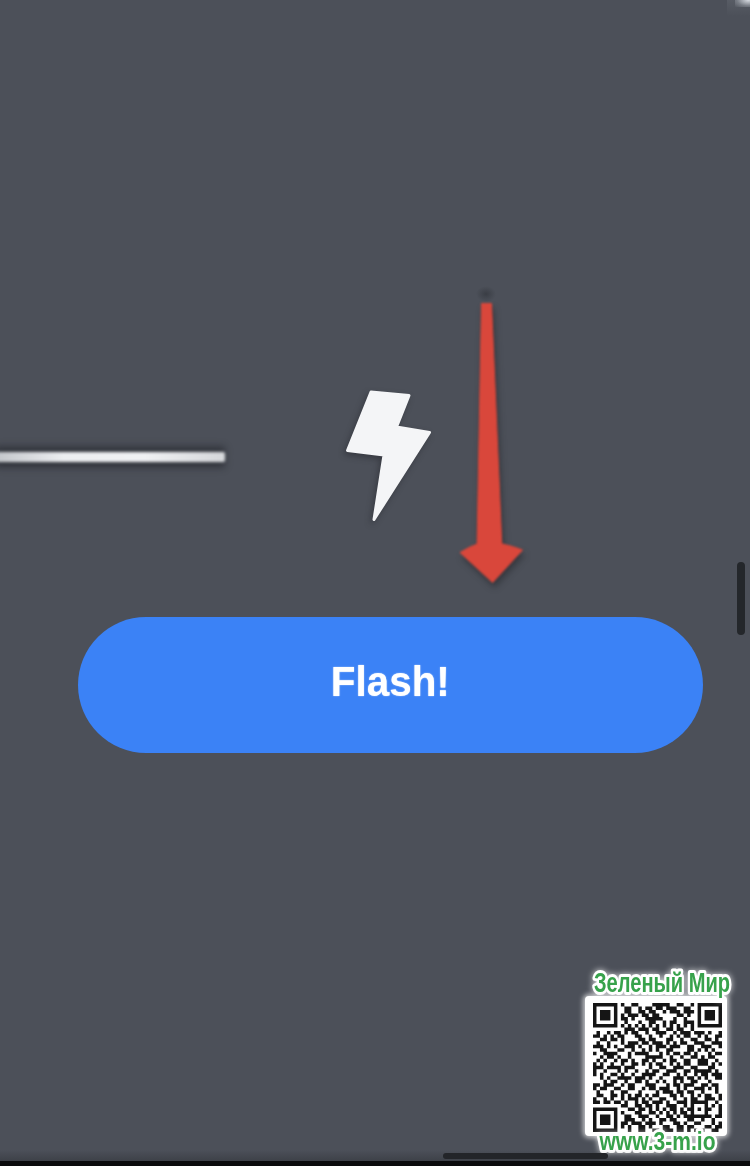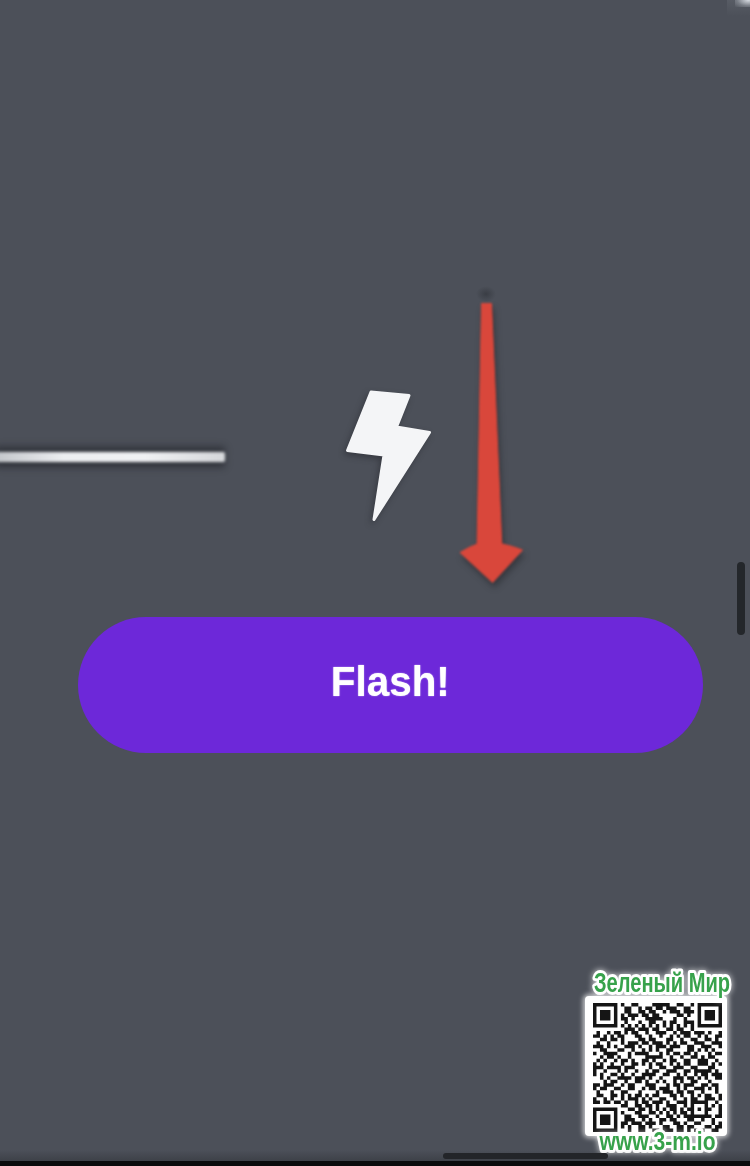--- a/index.html
+++ b/index.html
@@ -4,21 +4,21 @@
 <style>
   html,body{margin:0;padding:0}
   body{width:750px;height:1166px;position:relative;overflow:hidden;
        background:#4c5059;font-family:"Liberation Sans",sans-serif}
   .wline{position:absolute;left:-5px;top:451.5px;width:230px;height:10px;
          border-radius:2px;
          background:linear-gradient(to right,#c3c6ca,#eceef0 30%,#f0f1f3 65%,#d7d9dc 97%);
          filter:blur(1.4px);
          box-shadow:0 -5.5px 6px rgba(24,26,31,.5),0 5.5px 6px rgba(24,26,31,.5)}
   .btn{position:absolute;left:78px;top:617px;width:625px;height:136px;
-       background:#6d28d9;border-radius:68px;
+       background:#3b82f6;border-radius:68px;
        display:flex;align-items:center;justify-content:center}
   .btn span{color:#fff;font-weight:bold;font-size:43px;transform:scaleX(0.94);position:relative;top:-4px;text-shadow:0 0 1.5px rgba(255,255,255,.75)}
   .scroll{position:absolute;left:737px;top:562px;width:8px;height:73px;
           background:#24272b;border-radius:4px;filter:blur(0.5px)}
   .homebar{position:absolute;left:443px;top:1153px;width:165px;height:6px;
            background:#232529;border-radius:3px}
   .bstrip{position:absolute;left:0;top:1161px;width:750px;height:5px;background:#0a0b0c}
   .bfade{position:absolute;left:0;top:1150px;width:750px;height:11px;
          background:linear-gradient(to bottom,rgba(10,11,12,0),rgba(10,11,12,.22))}
   .corner{position:absolute;right:0;top:0;width:15px;height:7px;

